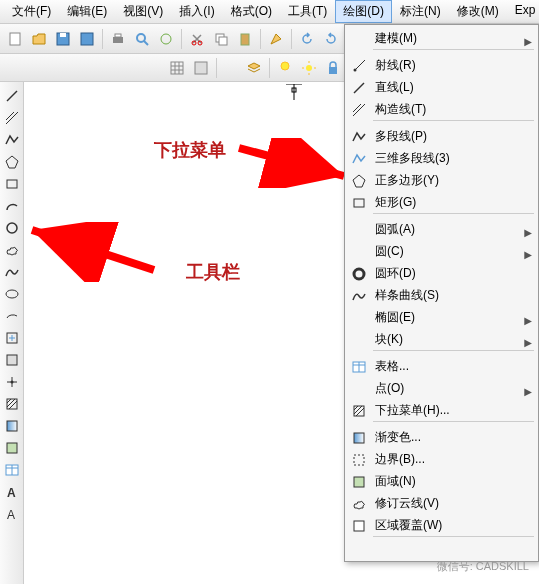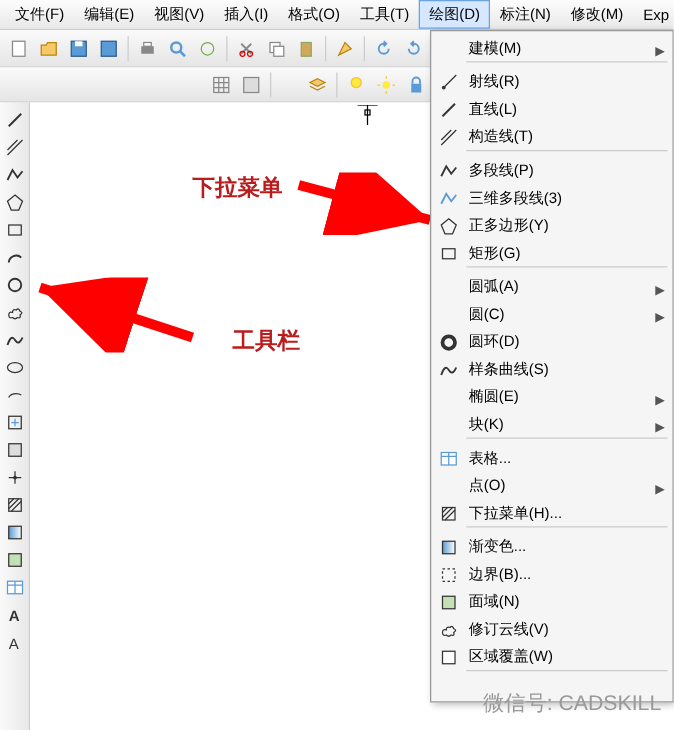--- a/index.html
+++ b/index.html
@@ -1,35 +1,35 @@
 <!DOCTYPE html>
 <html><head>
 <meta charset="utf-8">
 <style>
 * { margin: 0; padding: 0; box-sizing: border-box; font-family: "Microsoft YaHei", Arial, sans-serif; font-size: 12px; }
 body { background: #fff; width: 539px; height: 584px; overflow: hidden; position: relative; }
-.menubar { background: linear-gradient(#fdfdfd, #e8e8e8); height: 24px; display: flex; align-items: center; padding: 0 4px; border-bottom: 1px solid #ccc; }
+.menubar { background: linear-gradient(#fdfdfd, #e8e8e8); height: 24px; display: flex; align-items: flex-start; padding: 0 4px; border-bottom: 1px solid #ccc; }
 .menu-item { padding: 3px 8px; cursor: default; white-space: nowrap; }
 .menu-item.active { background: #d6e8ff; border: 1px solid #6aa3de; padding: 2px 7px; }
 .toolbar { background: linear-gradient(#fafafa, #e5e5e5); height: 30px; display: flex; align-items: center; padding: 0 4px; gap: 2px; border-bottom: 1px solid #ccc; }
 .tb-btn { width: 22px; height: 22px; display: flex; align-items: center; justify-content: center; border-radius: 2px; }
 .tb-sep { width: 1px; height: 20px; background: #ccc; margin: 0 2px; }
 .toolbar2 { background: linear-gradient(#fafafa, #e5e5e5); height: 28px; display: flex; align-items: center; padding: 0 4px; gap: 2px; border-bottom: 1px solid #ccc; }
 .main { display: flex; height: calc(584px - 82px); }
 .side-toolbar { width: 24px; background: linear-gradient(to right, #fafafa, #e8e8e8); border-right: 1px solid #ccc; display: flex; flex-direction: column; align-items: center; padding-top: 4px; gap: 2px; }
 .side-btn { width: 20px; height: 20px; display: flex; align-items: center; justify-content: center; }
 .canvas { flex: 1; background: #fff; position: relative; }
 .dropdown { position: absolute; top: 24px; left: 344px; width: 195px; background: #f5f5f5; border: 1px solid #999; box-shadow: 2px 2px 6px rgba(0,0,0,0.3); }
 .dd-item { display: flex; align-items: flex-end; height: 22px; padding: 0 20px 0 30px; position: relative; cursor: default; }
 .dd-icon { position: absolute; left: 6px; width: 16px; height: 16px; display: flex; align-items: center; justify-content: center; }
 .dd-arrow { position: absolute; right: 6px; font-size: 10px; color: #555; }
 .dd-sep { height: 1px; background: #ccc; margin: 2px 4px 2px 28px; }
 .annotation { position: absolute; color: #b91c1c; font-size: 18px; font-weight: bold; }
 .arrow-svg { position: absolute; }
-.watermark { position: absolute; bottom: 10px; right: 10px; color: #999; font-size: 17px; }
+.watermark { position: absolute; bottom: 10px; right: 10px; color: #999; font-size: 11px; }
 .canvas-marker { position: absolute; top: 2px; left: 260px; }
 </style>
 </head>
 <body>
 
 <div class="menubar" id="menubar">
     <div class="menu-item">文件(F)</div>
     <div class="menu-item">编辑(E)</div>
     <div class="menu-item">视图(V)</div>
     <div class="menu-item">插入(I)</div>

